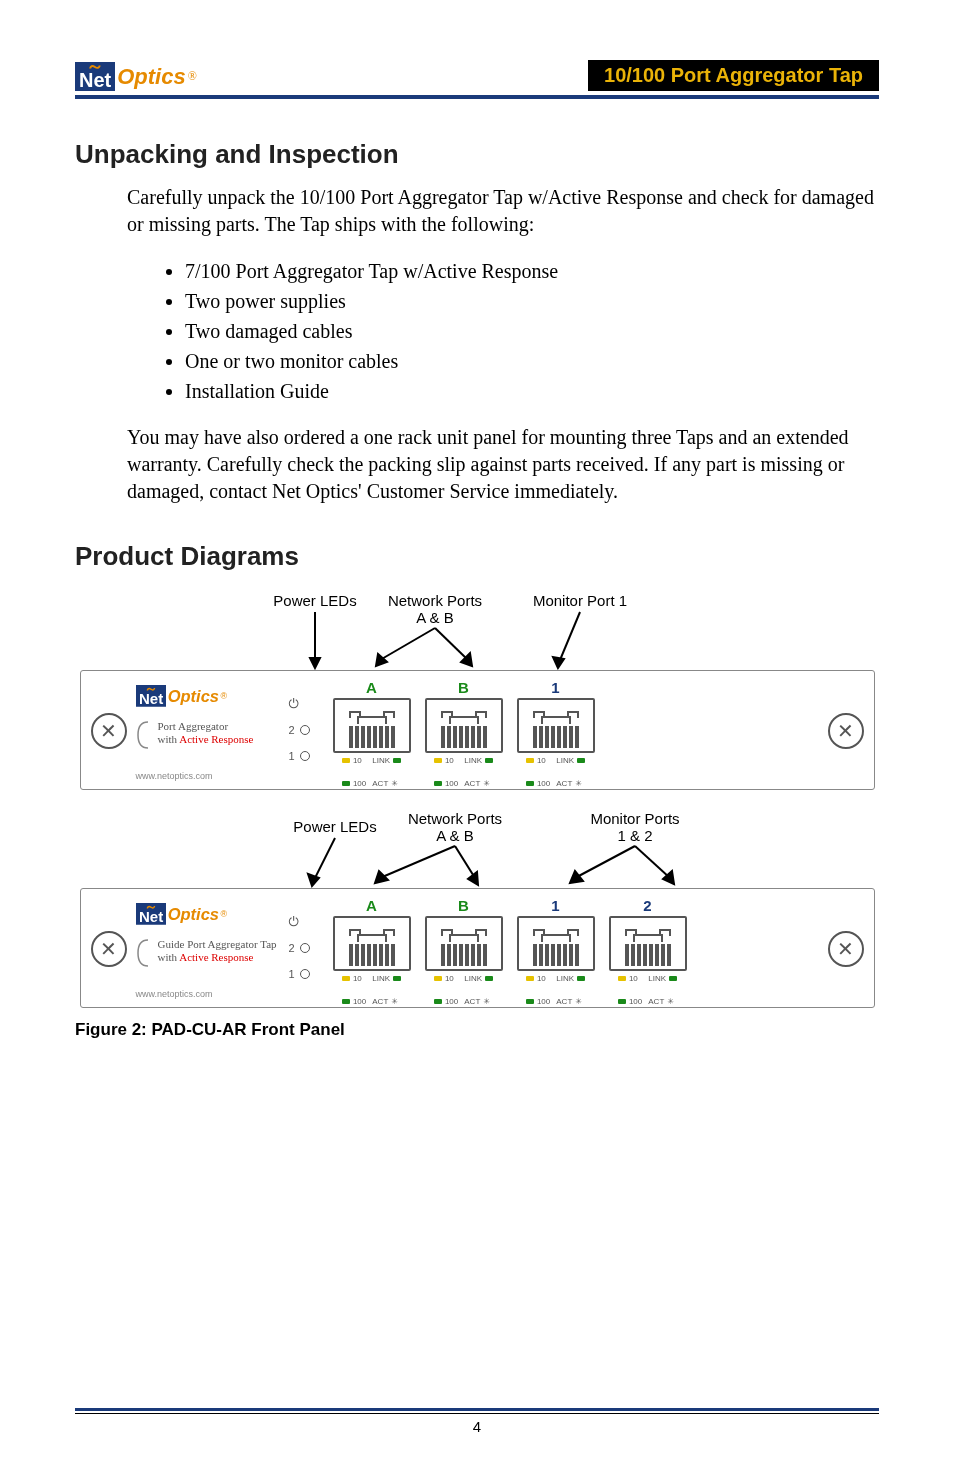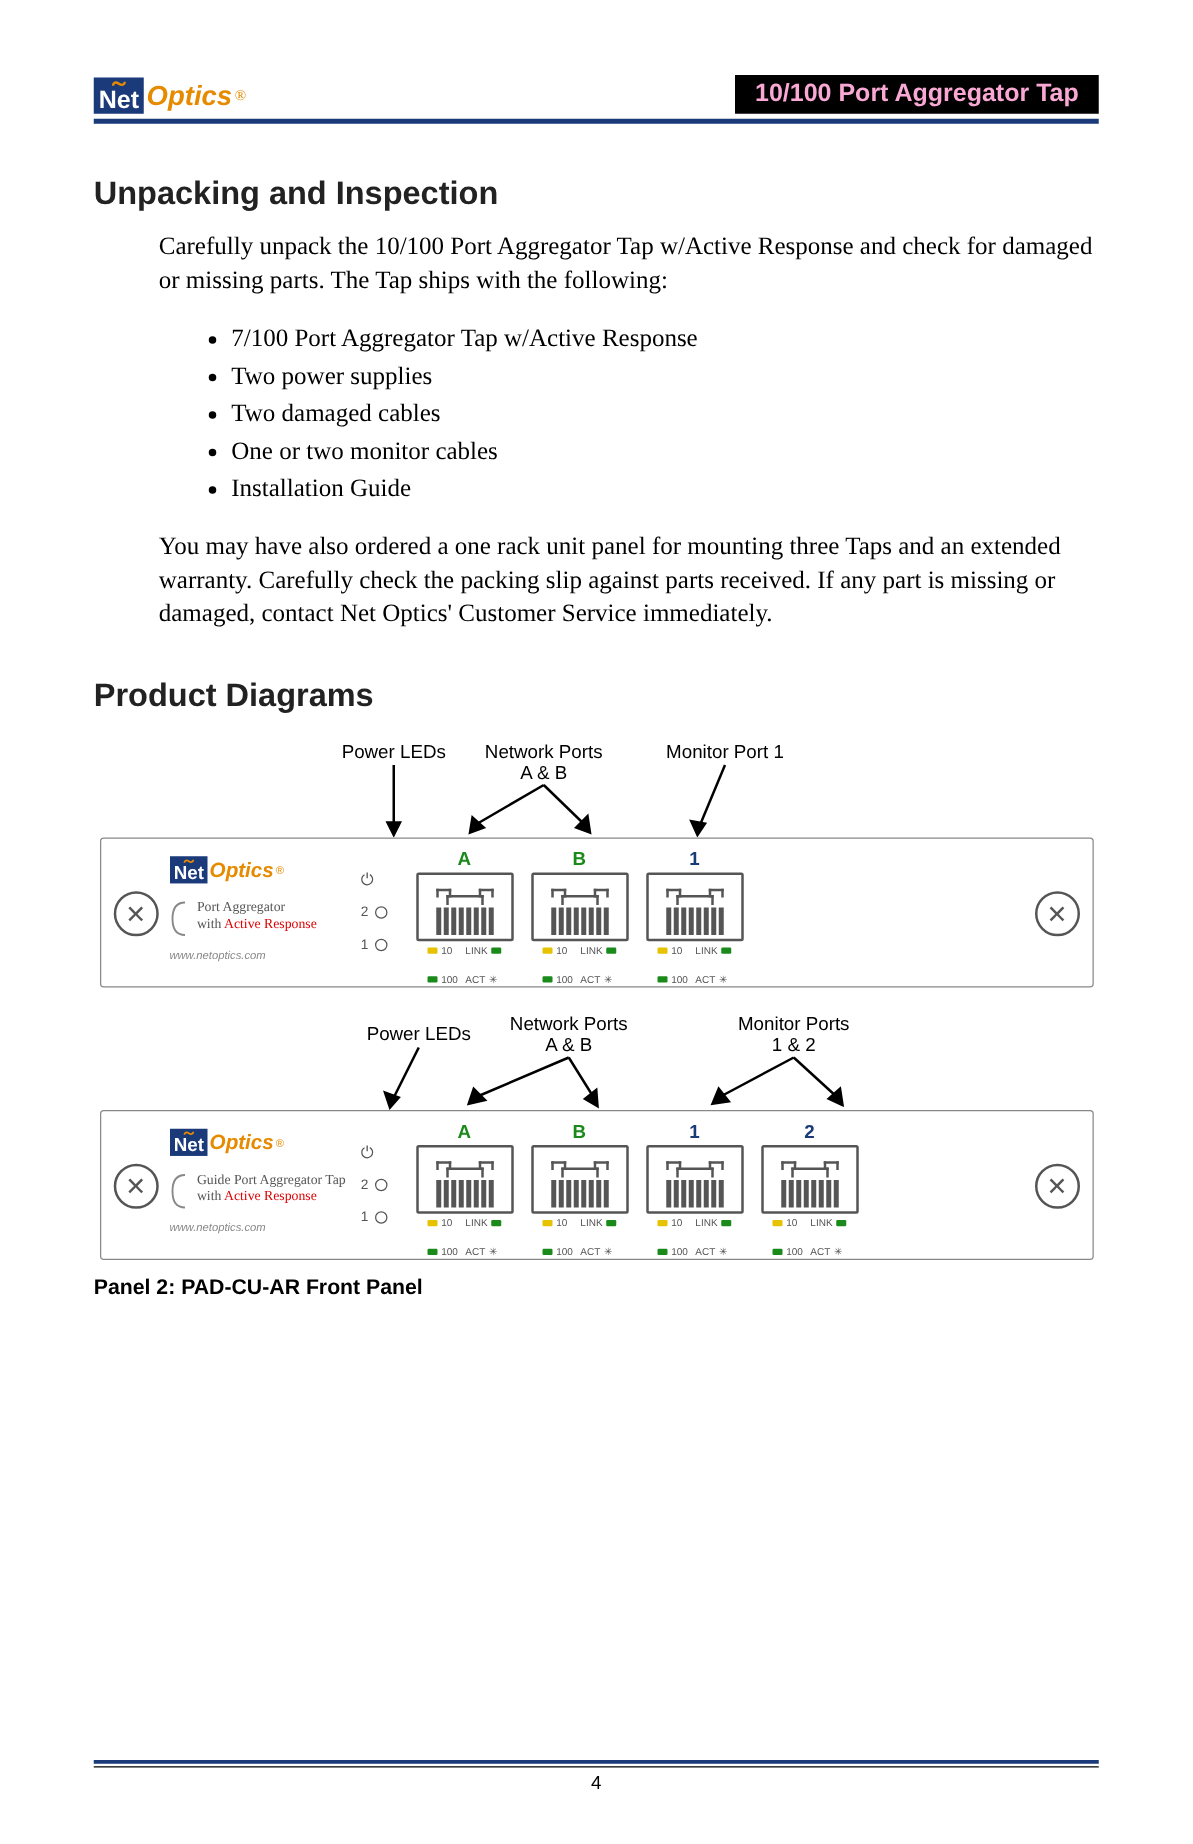--- a/index.html
+++ b/index.html
@@ -16,21 +16,21 @@
   .logo { display: flex; align-items: center; gap: 2px; }
   .logo-box {
     background: #1a3a7a; color: #fff; font-weight: bold; font-family: Arial, sans-serif;
     font-size: 20px; padding: 0 4px 2px 4px; display: inline-flex; flex-direction: column; align-items: center;
     line-height: 0.9;
   }
   .logo-tilde { font-size: 18px; line-height: 0.5; color: #e68a00; }
   .logo-optics { color: #e68a00; font-style: italic; font-weight: bold; font-family: Arial, sans-serif; font-size: 22px; }
   .logo-reg { color: #e68a00; font-size: 12px; vertical-align: super; }
   .header-title {
-    background: #000; color: #f9a8d4; font-family: Arial, sans-serif; font-weight: bold;
+    background: #000; color: #eab308; font-family: Arial, sans-serif; font-weight: bold;
     font-size: 20px; padding: 4px 16px;
   }
   .rule-thick { border: none; border-top: 4px solid #1a3a7a; margin-bottom: 40px; }
   .rule-thin { border: none; border-top: 1px solid #000; margin-top: 2px; }
 
   h2.section {
     font-family: Arial, sans-serif; font-weight: 900; font-size: 26px; color: #222;
     margin-bottom: 14px;
     margin-top: 24px;
   }
@@ -51,21 +51,21 @@
     position: absolute;
   }
   .screw.left { left: 10px; top: 42px; }
   .screw.right { right: 10px; top: 42px; }
   .panel-logo {
     position: absolute; left: 55px; top: 14px; font-family: Arial, sans-serif;
   }
   .panel-logo .logo { transform: scale(0.75); transform-origin: left top; }
   .panel-sub { font-size: 11px; color: #555; font-family: Liberation Serif, serif; margin-top: 0; line-height: 1.2; }
   .panel-sub .ar { color: #d00; }
-  .panel-url { position: absolute; left: 55px; bottom: 20px; font-size: 9px; color: #888; font-family: Arial, sans-serif; font-style: italic; }
+  .panel-url { position: absolute; left: 55px; bottom: 8px; font-size: 9px; color: #888; font-family: Arial, sans-serif; }
   .power-col { position: absolute; left: 208px; top: 20px; font-family: Arial, sans-serif; font-size: 11px; color: #555; }
   .power-col div { display: flex; align-items: center; gap: 5px; height: 26px; }
   .led-ring { width: 10px; height: 10px; border: 1.5px solid #555; border-radius: 50%; display: inline-block; }
   .pwr-icon { font-size: 13px; }
 
   .ports-row { position: absolute; left: 252px; top: 8px; display: flex; gap: 14px; }
   .port-group { display: flex; flex-direction: column; align-items: center; }
   .port-label { font-family: Arial, sans-serif; font-weight: bold; font-size: 15px; margin-bottom: 2px; }
   .lblA, .lblB { color: #1a8a1a; }
   .lbl1, .lbl2 { color: #1a3a7a; }
@@ -512,20 +512,20 @@
               </div>
               <div class="row">
                 <span>ACT</span>
                 <span>✳</span>
               </div>
             </div>
         </div>
       </div>
     </div>
   </div>
-  <div class="fig-caption"><b>Panel 2: </b><span style="font-weight:bold">PAD-CU-AR Front Panel</span></div>
+  <div class="fig-caption"><b>Figure 2: </b><span style="font-weight:bold">PAD-CU-AR Front Panel</span></div>
 </div>
 
 <div class="footer">
   <hr class="top">
   <hr class="rule-thin">
   <div class="pg">4</div>
 </div>
 
 </body></html>

